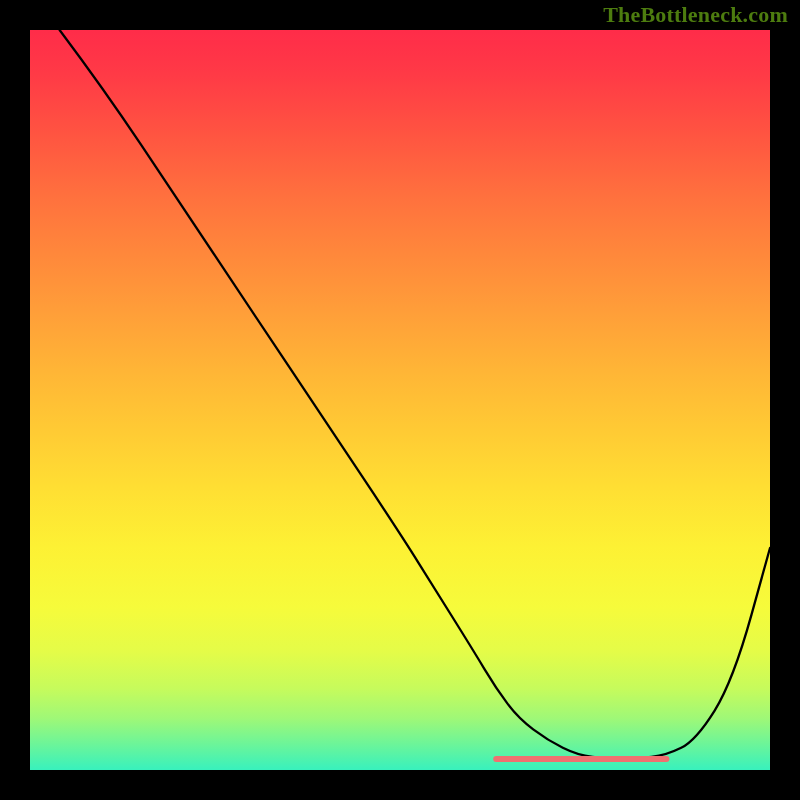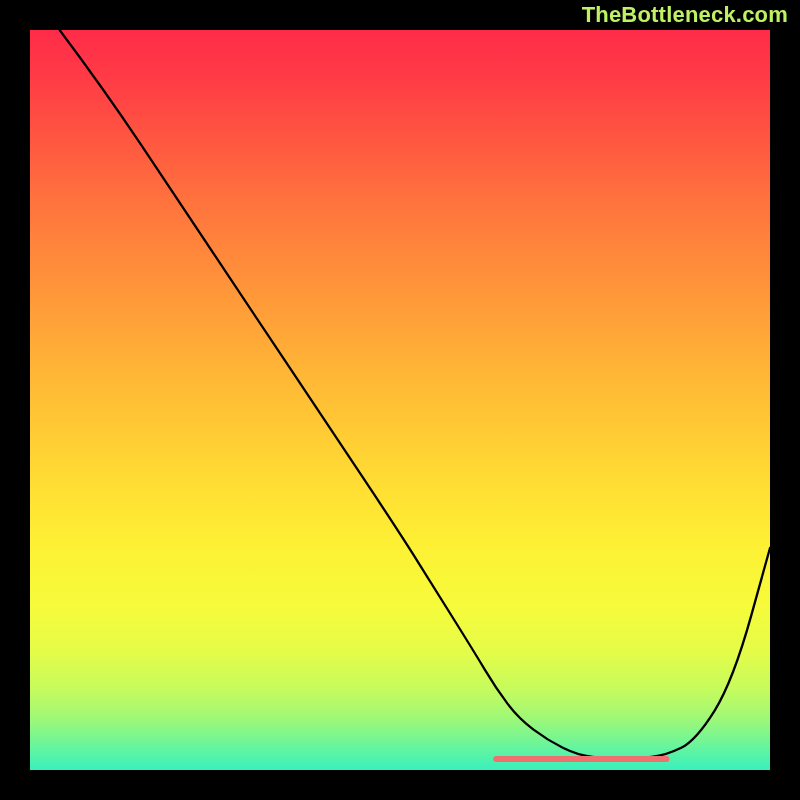--- a/index.html
+++ b/index.html
@@ -7,24 +7,24 @@
   .frame {
     position: relative;
     width: 800px;
     height: 800px;
     background: #000;
   }
   .watermark {
     position: absolute;
     top: 2px;
     right: 12px;
-    font-family: Liberation Sans, sans-serif;
+    font-family: Liberation Serif, serif;
     font-size: 22px;
     font-weight: 600;
-    color: #bef264;
+    color: #4d7c0f;
     letter-spacing: 0.2px;
   }
   .plot-area {
     position: absolute;
     left: 30px;
     top: 30px;
     width: 740px;
     height: 740px;
     background: linear-gradient(
       to bottom,

